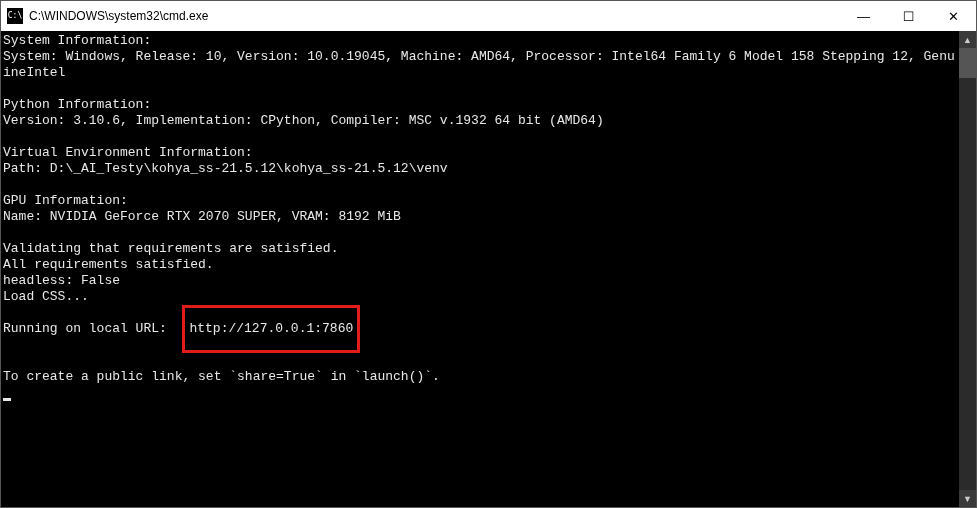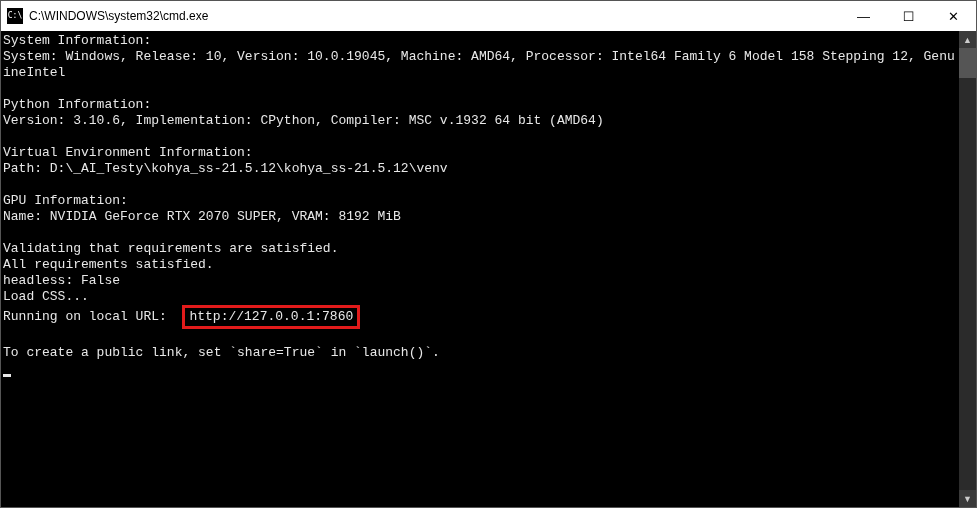--- a/index.html
+++ b/index.html
@@ -7,21 +7,21 @@
   .window { width: 977px; height: 508px; background: #000; display: flex; flex-direction: column; border: 1px solid #555; }
   .titlebar { height: 30px; background: #fff; display: flex; align-items: center; color: #000; font-size: 12px; }
   .titlebar .icon-box { width: 16px; height: 16px; margin-left: 6px; margin-right: 6px; background: #000; display:flex; align-items:center; justify-content:center; }
   .titlebar .icon-box span { color:#fff; font-size:8px; font-family: Consolas, monospace; line-height:1; }
   .titlebar .title { flex: 0 0 auto; text-align: right; }
   .titlebar .spacer { flex: 1; }
   .win-btn { width: 45px; height: 30px; display: flex; align-items: center; justify-content: center; font-size: 13px; color:#000; }
   .content-wrap { flex:1; display:flex; background:#000; position:relative; }
   .terminal { flex:1; background:#000; color:#e8e8e8; font-family: Consolas, "Courier New", monospace; font-size: 13px; line-height: 16px; padding: 2px 0 0 2px; white-space: pre-wrap; word-break: break-all; }
   .terminal .line { min-height:16px; }
-  .hl { border: 3px solid #e21b1b; padding: 0 4px; display:inline-block; line-height:18px; }
+  .hl { border: 3px solid #e21b1b; padding: 12px 4px; display:inline-block; line-height:18px; }
   .cursor { display:inline-block; width:8px; height:3px; background:#e8e8e8; vertical-align: bottom; }
   .scrollbar { width: 17px; background:#2b2b2b; display:flex; flex-direction:column; }
   .sb-btn { height:17px; background:#3a3a3a; display:flex; align-items:center; justify-content:center; color:#ccc; font-size:9px; }
   .sb-track { flex:1; background:#2b2b2b; position:relative; }
   .sb-thumb { position:absolute; top:0; left:0; right:0; height:30px; background:#555; }
 </style>
 </head>
 <body>
 
 <div class="window">

